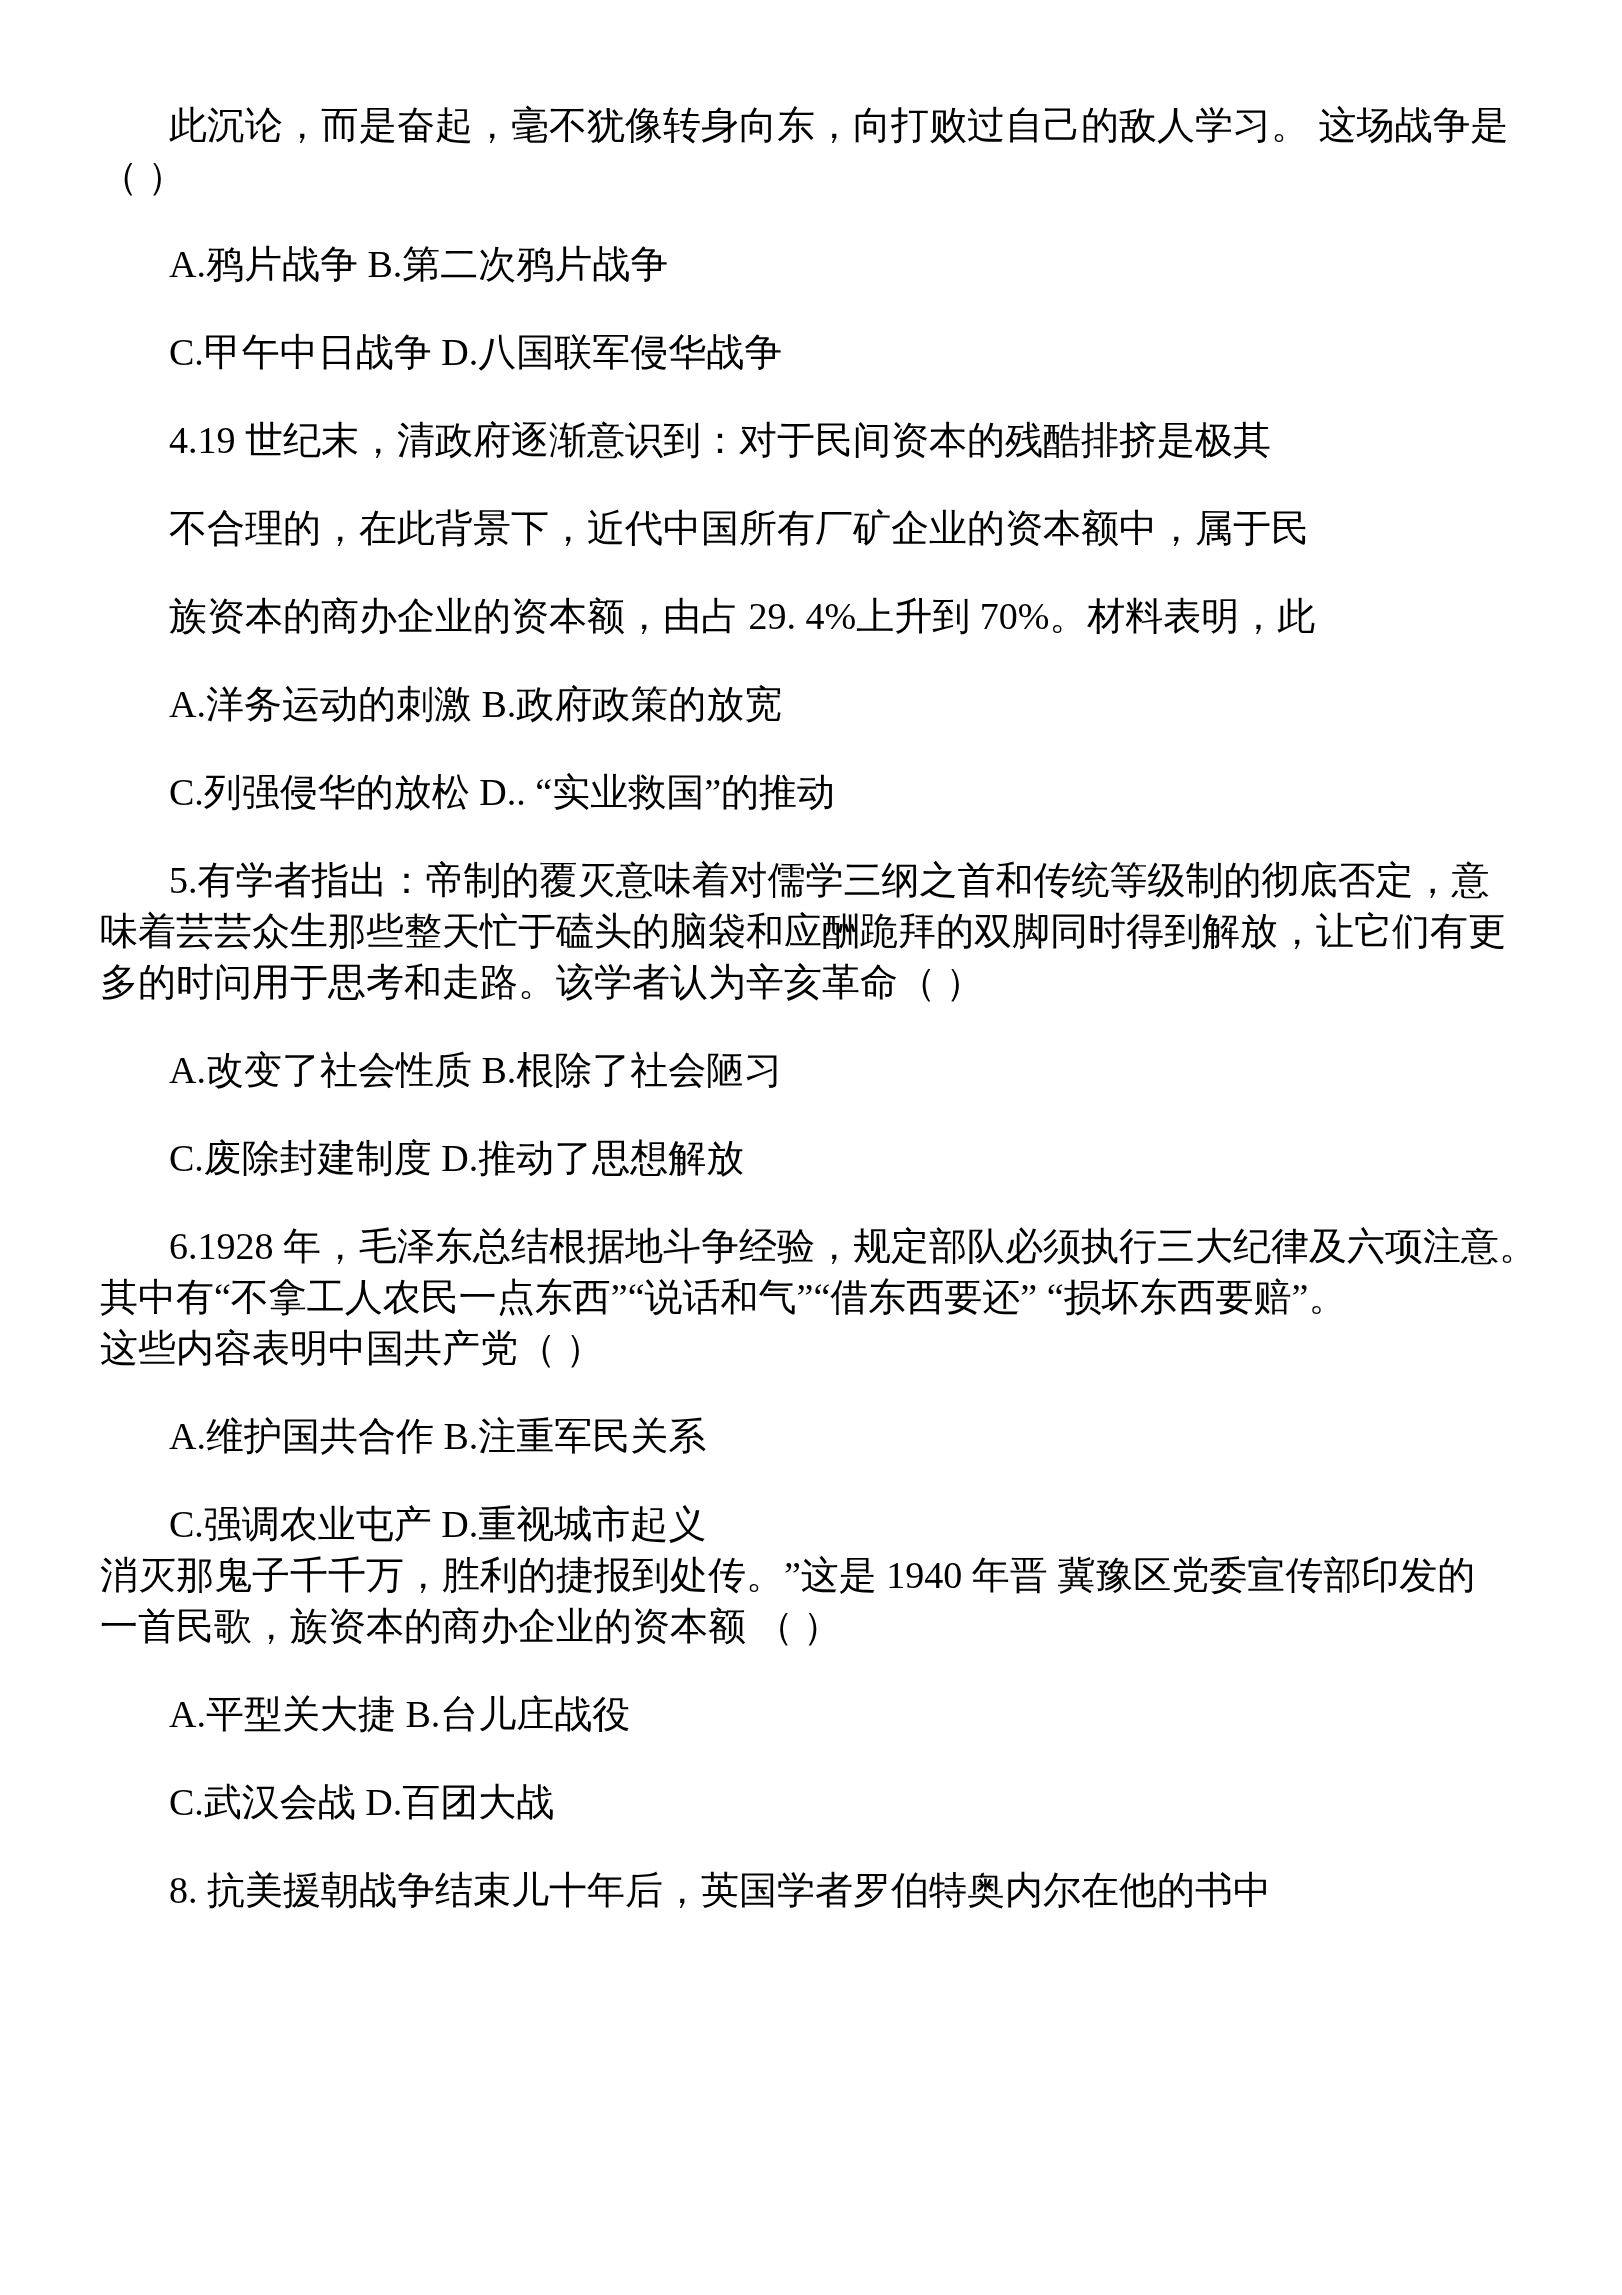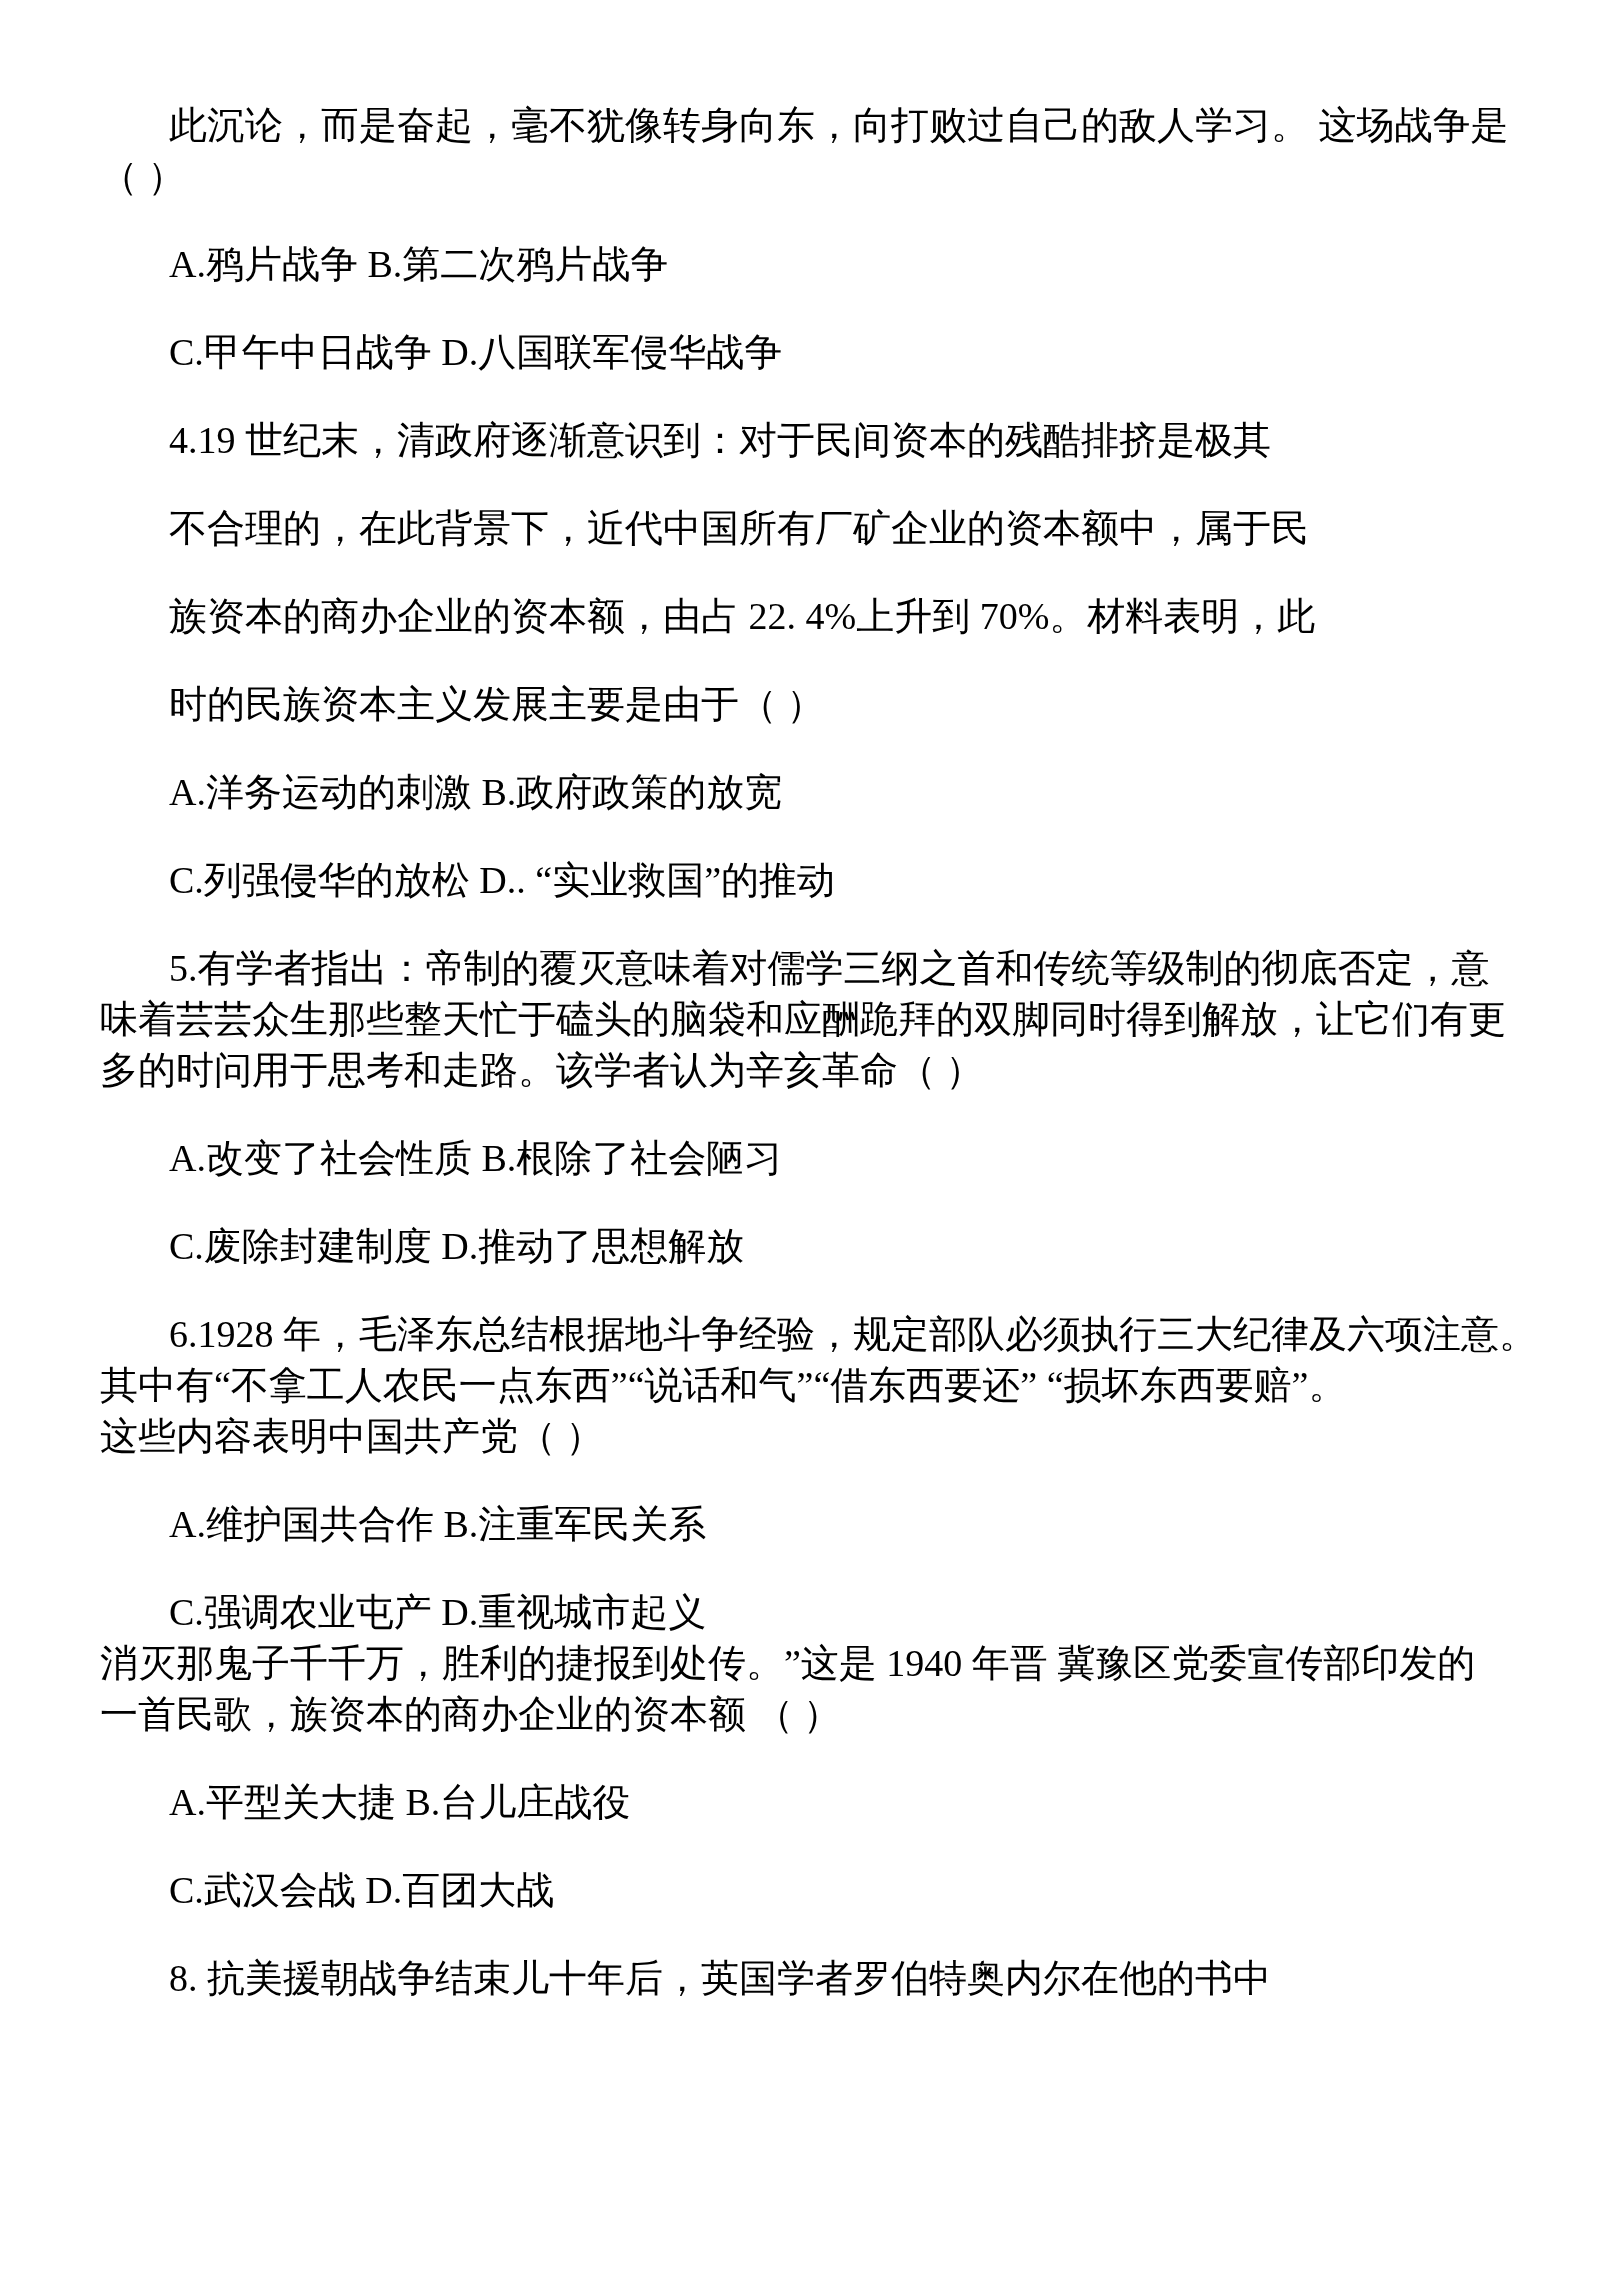--- a/index.html
+++ b/index.html
@@ -35,22 +35,21 @@
   <section>
     <div class="ln ind">此沉论，而是奋起，毫不犹像转身向东，向打败过自己的敌人学习。 这场战争是</div>
     <div class="ln">（ ）</div>
     <div class="ln gap ind">A.鸦片战争 B.第二次鸦片战争</div>
     <div class="ln gap ind">C.甲午中日战争 D.八国联军侵华战争</div>
   </section>
 
   <section>
     <div class="ln gap ind">4.19 世纪末，清政府逐渐意识到：对于民间资本的残酷排挤是极其</div>
     <div class="ln gap ind">不合理的，在此背景下，近代中国所有厂矿企业的资本额中，属于民</div>
-    <div class="ln gap ind">族资本的商办企业的资本额，由占 22. 4%上升到 70%。材料表明，此</div>
-    <div class="ln gap ind">时的民族资本主义发展主要是由于（ ）</div>
+    <div class="ln gap ind">族资本的商办企业的资本额，由占 29. 4%上升到 70%。材料表明，此</div>
     <div class="ln gap ind">A.洋务运动的刺激 B.政府政策的放宽</div>
     <div class="ln gap ind">C.列强侵华的放松 D.. “实业救国”的推动</div>
   </section>
 
   <section>
     <div class="ln gap ind">5.有学者指出：帝制的覆灭意味着对儒学三纲之首和传统等级制的彻底否定，意</div>
     <div class="ln">味着芸芸众生那些整天忙于磕头的脑袋和应酬跪拜的双脚同时得到解放，让它们有更</div>
     <div class="ln">多的时问用于思考和走路。该学者认为辛亥革命（ ）</div>
     <div class="ln gap ind">A.改变了社会性质 B.根除了社会陋习</div>
     <div class="ln gap ind">C.废除封建制度 D.推动了思想解放</div>

